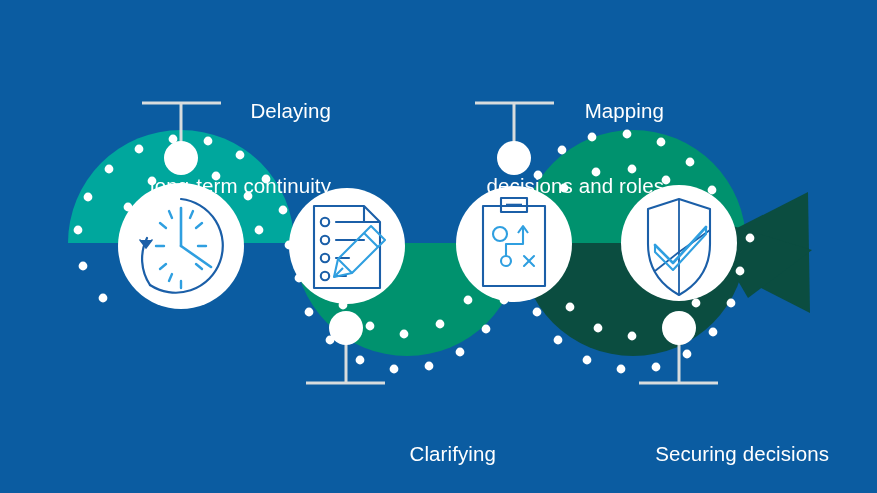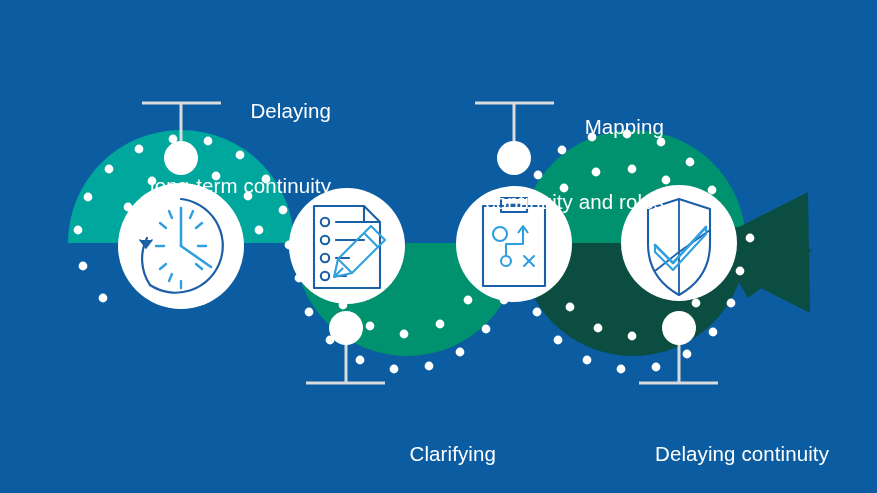--- a/index.html
+++ b/index.html
@@ -273,28 +273,28 @@
         <path d="M 655 245 L 655 252 L 673 270 L 706 234 L 706 227" stroke="#2f9fe0" stroke-width="2.1"></path>
       </g>
     </g>
   </svg>
 
   <div class="label" style="left:31px; top:48px; width:300px;">
     <span class="label-l1">Delaying</span>
     <span class="label-l2">long-term continuity</span>
   </div>
 
-  <div class="label" style="left:364px; top:64px; width:300px;">
+  <div class="label" style="left:364px; top:48px; width:300px;">
     <span class="label-l1">Mapping</span>
-    <span class="label-l2">continuity and roles</span>
+    <span class="label-l2">decisions and roles</span>
   </div>
 
   <div class="label" style="left:196px; top:391px; width:300px;">
     <span class="label-l1">Clarifying</span>
     
   </div>
 
   <div class="label" style="left:529px; top:391px; width:300px;">
-    <span class="label-l1">Delaying continuity</span>
+    <span class="label-l1">Securing decisions</span>
     
   </div>
 
 </div>
 
 </body></html>

